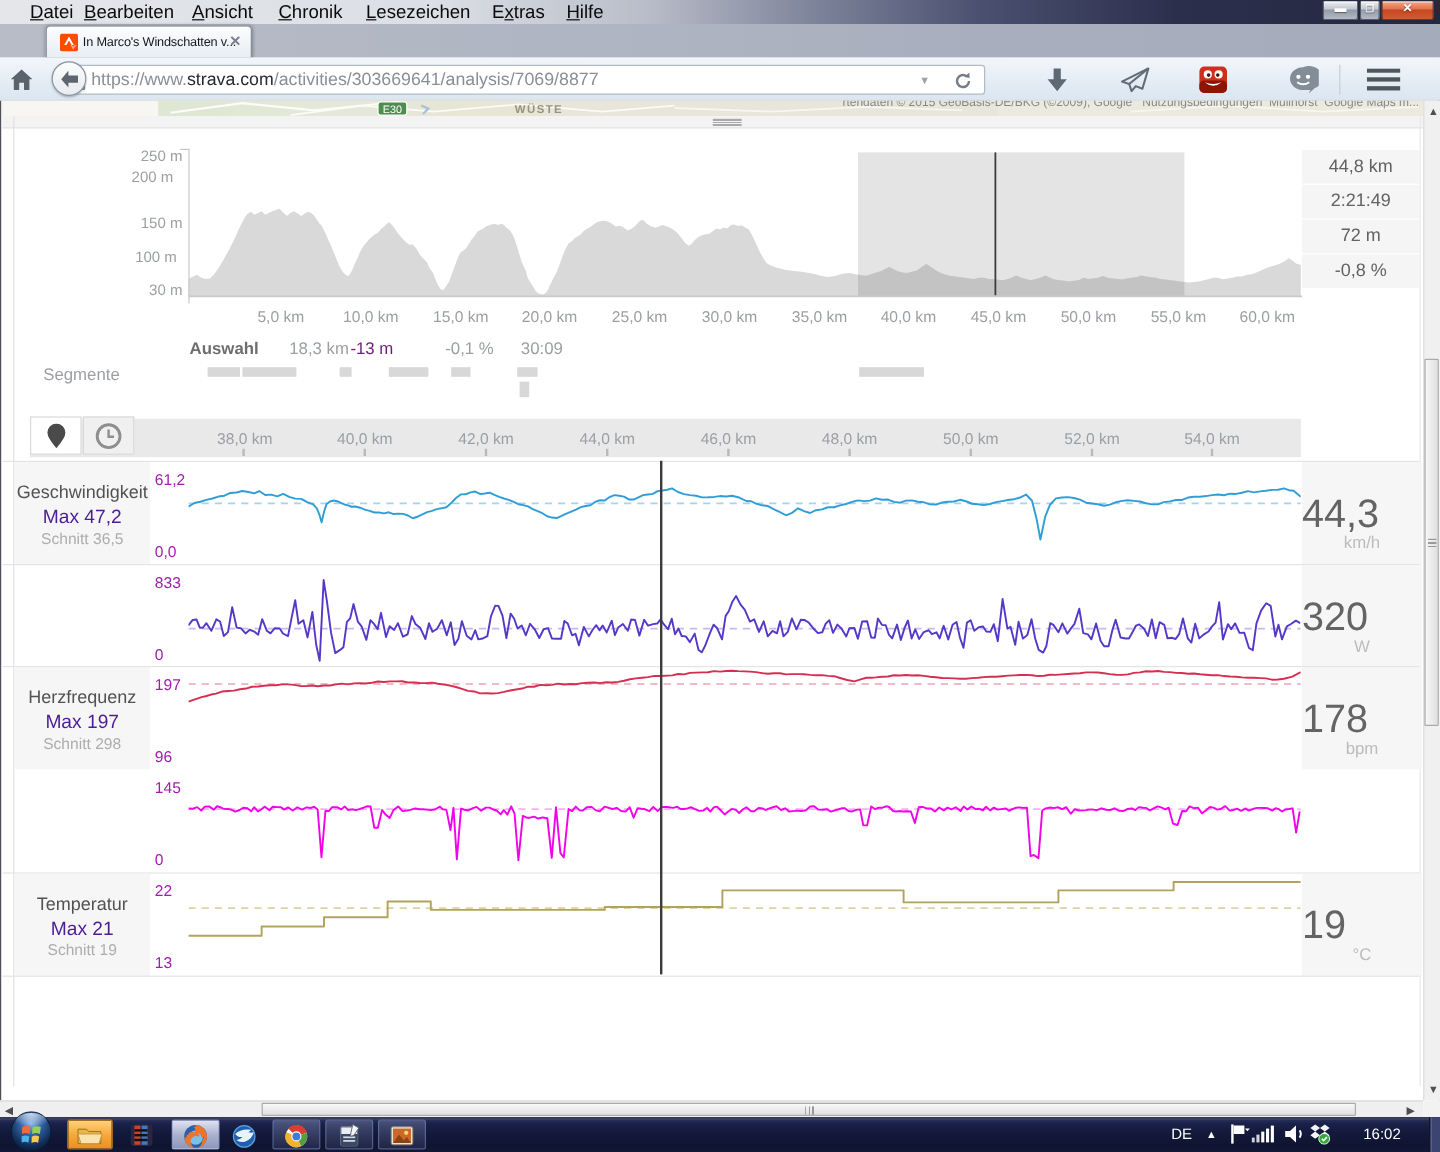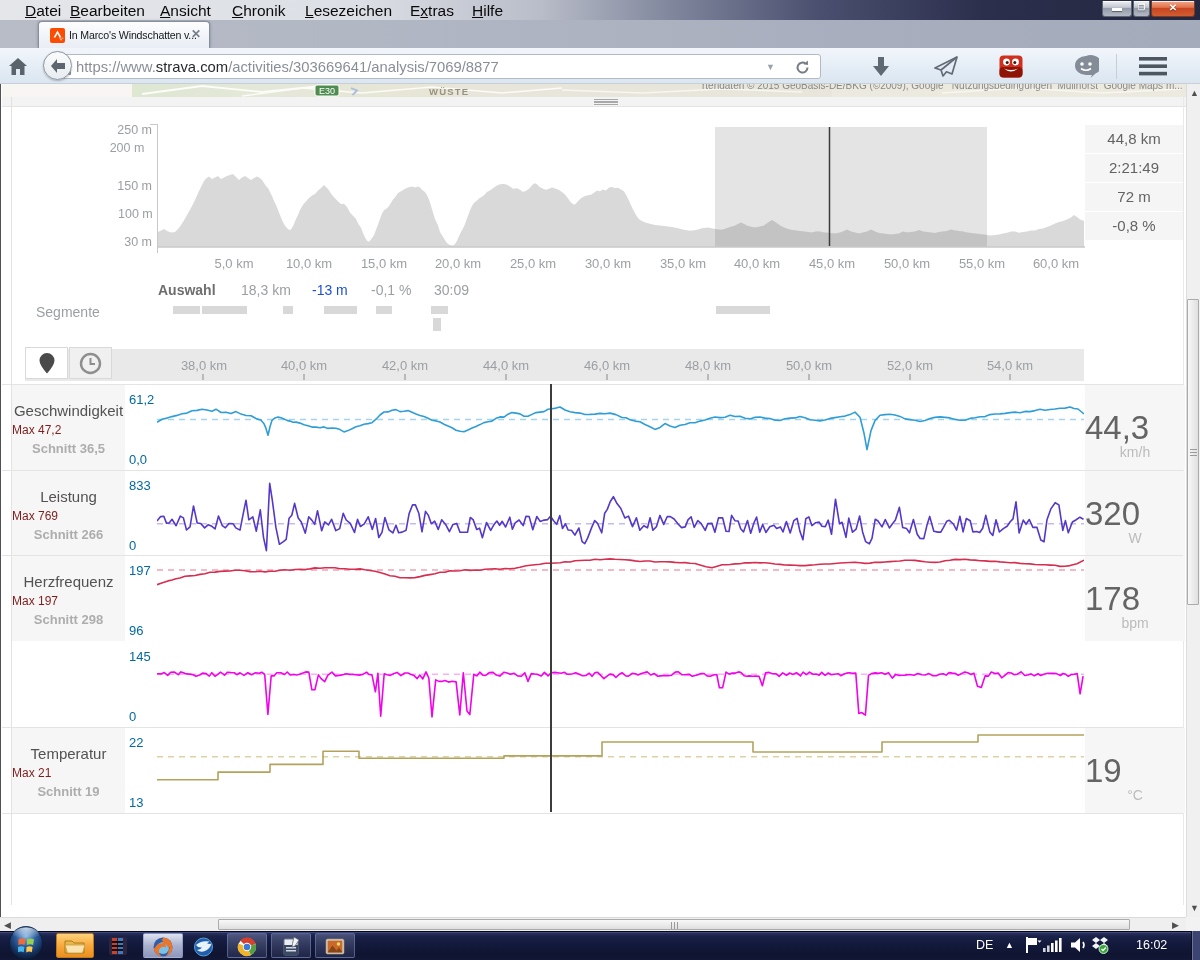--- a/index.html
+++ b/index.html
@@ -41,25 +41,25 @@
 .statbox{position:absolute;left:1085px;width:98px;height:28px;background:#f5f5f5;font-size:15px;color:#636363;text-align:center;line-height:28px;}
 .segbar{position:absolute;background:#d8d8d8;}
 #axisstrip{position:absolute;left:25px;top:265px;width:1059px;height:32px;background:#e9e9e9;}
 .tbtn{position:absolute;top:0;width:43px;height:32px;border:1px solid #d9d9d9;background:#fff;}
 .tbtn.gray{background:#f0f0f0;}
 .tick{position:absolute;width:2px;height:6px;background:#b9b9b9;top:26px;}
 .row{position:absolute;left:2px;width:1181px;height:86px;border-top:1px solid #e4e4e4;}
 .rl{position:absolute;left:10px;top:0;width:113px;height:100%;background:#f6f6f6;}
 .rv{position:absolute;left:1083px;top:0;width:100px;height:100%;background:#f6f6f6;}
 .rl .t1{position:absolute;left:0;width:113px;top:17px;text-align:center;font-size:15px;color:#525252;}
-.rl .t2{position:absolute;left:0;width:113px;top:38px;font-size:12px;color:#7f1d1d;}
-.rl .t3{position:absolute;left:0;width:113px;top:56px;text-align:center;font-size:13px;color:#adadad;font-weight:bold;}
+.rl .t2{position:absolute;left:0;width:113px;top:38px;text-align:center;font-size:16px;color:#4c1d95;}
+.rl .t3{position:absolute;left:0;width:113px;top:56px;text-align:center;font-size:13px;color:#adadad;}
 .rv .v1{position:absolute;left:0;width:100px;top:24px;text-align:left;font-size:33px;color:#646464;}
 .rv .v2{position:absolute;left:0;width:100px;top:59px;text-align:center;font-size:14px;color:#bcbcbc;}
-.yr{position:absolute;left:129px;font-size:13px;color:#0369a1;}
+.yr{position:absolute;left:129px;font-size:13px;color:#a21caf;}
 #vscroll{position:absolute;left:1186px;top:84px;width:14px;height:833px;background:#f0f0f0;border-left:1px solid #dcdcdc;}
 #vthumb{position:absolute;left:1187px;top:299px;width:12px;height:306px;background:linear-gradient(to right,#f8f8f8,#dfdfdf);border:1px solid #ababab;border-radius:1px;}
 #vthumb .g{position:absolute;left:2px;top:149px;width:7px;height:8px;
  background:linear-gradient(#9a9a9a 0 1px,transparent 1px 3px,#9a9a9a 3px 4px,transparent 4px 6px,#9a9a9a 6px 7px,transparent 7px 8px);}
 .sarrow{position:absolute;font-size:9px;color:#4f4f4f;}
 #hscroll{position:absolute;left:0;top:917px;width:1186px;height:14px;background:#efefef;border-top:1px solid #dadada;}
 #hthumb{position:absolute;left:218px;top:918.5px;width:912px;height:11px;background:linear-gradient(#f8f8f8,#dfdfdf);border:1px solid #ababab;border-radius:1px;}
 #hthumb .g{position:absolute;left:452px;top:2px;width:8px;height:7px;
  background:linear-gradient(to right,#9a9a9a 0 1px,transparent 1px 3px,#9a9a9a 3px 4px,transparent 4px 6px,#9a9a9a 6px 7px,transparent 7px 8px);}
 #corner{position:absolute;left:1186px;top:917px;width:14px;height:14px;background:#f2f2f2;}
@@ -171,21 +171,21 @@
       <span class="abs" style="left:700px;top:-4px;font-size:10px;color:#888">rtendaten © 2015 GeoBasis-DE/BKG (©2009), Google&nbsp;&nbsp;&nbsp;Nutzungsbedingungen&nbsp;&nbsp;Müllhorst&nbsp;&nbsp;Google Maps m...</span>
     </div>
     <div id="divider">
       <div class="grip"></div>
     </div>
     <div id="pborder-l"></div>
     <div id="pborder-r"></div>
     <div class="ylab" style="left:102px;top:39px;width:50px;text-align:right">250 m</div>
     <div class="ylab" style="left:102px;top:57px;width:50px;text-align:center">200 m</div>
     <div class="ylab" style="left:102px;top:95px;width:50px;text-align:right">150 m</div>
-    <div class="ylab" style="left:118px;top:123px;width:50px;text-align:left">100 m</div>
+    <div class="ylab" style="left:105px;top:123px;width:50px;text-align:center">100 m</div>
     <div class="ylab" style="left:102px;top:151px;width:50px;text-align:right">30 m</div>
     <svg class="abs" style="left:157px;top:36px;overflow:visible" width="928" height="135" viewBox="0 0 928 135">
 <rect x="558" y="7" width="272" height="119" fill="#e4e4e4"></rect>
 <path d="M0.0,127 L0.0,112.5 4.0,110.5 7.0,109.0 11.0,111.5 14.0,112.5 18.0,112.0 22.0,108.0 26.0,102.0 30.0,95.0 34.0,88.0 38.0,80.0 42.0,71.0 45.0,65.0 47.0,61.0 49.0,58.5 52.0,56.5 55.0,59.0 58.0,57.5 61.0,56.0 64.0,59.0 67.0,57.5 70.0,56.0 73.0,55.0 76.0,54.0 79.0,57.0 82.0,60.0 85.0,57.5 88.0,56.0 91.0,58.0 94.0,60.0 97.0,58.0 100.0,56.5 103.0,58.0 105.0,60.0 107.0,63.0 109.0,66.0 111.0,68.0 113.0,72.0 115.0,76.0 117.0,81.0 119.0,85.0 121.0,90.0 123.0,95.0 125.0,100.0 127.0,104.0 129.0,107.0 131.0,109.0 133.0,110.3 135.0,108.0 137.0,104.0 139.0,99.0 141.0,95.0 143.0,90.0 145.0,86.5 147.0,83.5 149.0,81.5 151.0,79.0 153.0,77.3 155.0,75.5 158.0,74.0 161.0,70.5 164.0,68.0 167.0,65.0 169.0,66.9 171.0,69.0 173.0,72.1 175.0,75.0 178.0,78.3 181.0,81.5 184.0,84.0 187.0,83.8 190.0,87.0 193.0,92.5 196.0,95.7 199.0,99.0 201.0,103.3 204.0,107.7 206.0,113.1 208.0,117.4 210.0,120.7 212.0,121.8 214.0,119.6 217.0,115.2 219.0,109.8 221.0,104.4 223.0,99.0 225.0,93.6 227.0,90.3 230.0,88.2 232.0,86.0 234.0,82.8 236.0,79.5 238.0,77.3 241.0,73.0 245.0,70.8 248.0,68.7 251.0,67.6 255.0,66.5 258.0,67.6 261.0,66.5 263.0,67.6 265.0,69.8 268.0,72.0 270.0,75.2 272.0,79.5 274.0,86.0 276.0,92.5 278.0,99.0 281.0,105.5 283.0,112.0 285.0,115.2 287.0,118.5 289.0,121.8 291.0,123.9 293.0,125.0 296.0,125.4 298.0,123.9 300.0,120.7 302.0,116.3 304.0,112.0 307.0,106.6 309.0,101.2 311.0,95.7 313.0,90.3 315.0,86.0 317.0,82.8 320.0,80.6 322.0,78.4 324.0,77.3 327.0,75.2 330.0,71.9 334.0,69.8 337.0,67.6 340.0,65.4 343.0,64.3 347.0,63.9 350.0,64.8 353.0,66.5 356.0,68.7 360.0,68.2 363.0,69.8 366.0,72.0 369.0,70.8 372.0,68.7 374.0,66.5 376.0,64.3 378.0,63.2 380.0,64.3 382.0,66.5 386.0,68.7 389.0,69.8 392.0,68.7 395.0,67.6 399.0,68.7 402.0,70.0 405.0,72.0 408.0,74.5 411.0,78.5 414.0,82.5 417.0,84.8 419.0,83.5 422.0,80.0 425.0,77.5 428.0,76.0 431.0,75.3 434.0,74.8 437.0,72.8 440.0,70.5 443.0,71.3 446.0,69.5 449.0,70.5 452.0,67.5 455.0,67.0 458.0,68.3 461.0,67.8 464.0,69.5 467.0,71.3 470.0,76.5 473.0,83.0 476.0,89.5 479.0,95.0 482.0,99.3 485.0,101.0 489.0,102.8 493.0,103.8 498.0,105.0 503.0,105.6 509.0,106.2 515.0,107.0 521.0,108.2 527.0,109.8 533.0,110.8 539.0,110.0 545.0,108.2 551.0,107.6 557.0,108.8 561.0,109.4 565.0,109.7 569.0,108.5 573.0,107.0 577.0,106.0 581.0,104.0 584.0,102.5 587.0,104.0 591.0,106.0 595.0,107.0 599.0,107.5 603.0,106.5 607.0,105.5 611.0,102.5 615.0,100.0 619.0,102.5 623.0,105.5 627.0,107.5 631.0,109.0 635.0,110.0 639.0,110.5 643.0,111.0 647.0,111.5 651.0,112.0 655.0,112.5 659.0,111.5 663.0,111.5 667.0,112.5 671.0,112.8 675.0,113.2 679.0,113.5 683.0,112.5 686.0,111.5 690.0,109.5 694.0,111.5 698.0,112.5 702.0,113.5 706.0,112.5 710.0,111.5 714.0,109.5 718.0,111.5 722.0,113.0 726.0,113.5 730.0,114.0 734.0,114.5 738.0,114.0 742.0,113.5 746.0,111.5 750.0,112.5 754.0,112.0 758.0,111.5 762.0,110.0 766.0,111.5 770.0,112.0 774.0,112.5 778.0,113.0 782.0,112.0 786.0,111.5 790.0,111.0 794.0,109.5 798.0,110.5 802.0,111.0 806.0,111.5 810.0,112.5 814.0,113.0 818.0,113.5 822.0,114.0 826.0,114.5 830.0,115.0 834.0,115.5 838.0,115.0 842.0,114.5 846.0,113.5 850.0,112.8 854.0,111.5 858.0,111.5 862.0,112.8 866.0,112.0 870.0,111.5 874.0,110.5 878.0,110.5 882.0,109.0 886.0,108.5 890.0,107.0 894.0,105.5 898.0,103.5 902.0,102.0 906.0,101.0 910.0,99.5 914.0,97.5 917.0,95.0 920.0,97.0 923.0,99.5 926.0,100.5 927.0,101.0 L927.0,127 Z" fill="#d9d9d9"></path>
 <clipPath id="selclip">
         <rect x="558" y="0" width="272" height="128"></rect>
       </clipPath>
 <path d="M0.0,127 L0.0,112.5 4.0,110.5 7.0,109.0 11.0,111.5 14.0,112.5 18.0,112.0 22.0,108.0 26.0,102.0 30.0,95.0 34.0,88.0 38.0,80.0 42.0,71.0 45.0,65.0 47.0,61.0 49.0,58.5 52.0,56.5 55.0,59.0 58.0,57.5 61.0,56.0 64.0,59.0 67.0,57.5 70.0,56.0 73.0,55.0 76.0,54.0 79.0,57.0 82.0,60.0 85.0,57.5 88.0,56.0 91.0,58.0 94.0,60.0 97.0,58.0 100.0,56.5 103.0,58.0 105.0,60.0 107.0,63.0 109.0,66.0 111.0,68.0 113.0,72.0 115.0,76.0 117.0,81.0 119.0,85.0 121.0,90.0 123.0,95.0 125.0,100.0 127.0,104.0 129.0,107.0 131.0,109.0 133.0,110.3 135.0,108.0 137.0,104.0 139.0,99.0 141.0,95.0 143.0,90.0 145.0,86.5 147.0,83.5 149.0,81.5 151.0,79.0 153.0,77.3 155.0,75.5 158.0,74.0 161.0,70.5 164.0,68.0 167.0,65.0 169.0,66.9 171.0,69.0 173.0,72.1 175.0,75.0 178.0,78.3 181.0,81.5 184.0,84.0 187.0,83.8 190.0,87.0 193.0,92.5 196.0,95.7 199.0,99.0 201.0,103.3 204.0,107.7 206.0,113.1 208.0,117.4 210.0,120.7 212.0,121.8 214.0,119.6 217.0,115.2 219.0,109.8 221.0,104.4 223.0,99.0 225.0,93.6 227.0,90.3 230.0,88.2 232.0,86.0 234.0,82.8 236.0,79.5 238.0,77.3 241.0,73.0 245.0,70.8 248.0,68.7 251.0,67.6 255.0,66.5 258.0,67.6 261.0,66.5 263.0,67.6 265.0,69.8 268.0,72.0 270.0,75.2 272.0,79.5 274.0,86.0 276.0,92.5 278.0,99.0 281.0,105.5 283.0,112.0 285.0,115.2 287.0,118.5 289.0,121.8 291.0,123.9 293.0,125.0 296.0,125.4 298.0,123.9 300.0,120.7 302.0,116.3 304.0,112.0 307.0,106.6 309.0,101.2 311.0,95.7 313.0,90.3 315.0,86.0 317.0,82.8 320.0,80.6 322.0,78.4 324.0,77.3 327.0,75.2 330.0,71.9 334.0,69.8 337.0,67.6 340.0,65.4 343.0,64.3 347.0,63.9 350.0,64.8 353.0,66.5 356.0,68.7 360.0,68.2 363.0,69.8 366.0,72.0 369.0,70.8 372.0,68.7 374.0,66.5 376.0,64.3 378.0,63.2 380.0,64.3 382.0,66.5 386.0,68.7 389.0,69.8 392.0,68.7 395.0,67.6 399.0,68.7 402.0,70.0 405.0,72.0 408.0,74.5 411.0,78.5 414.0,82.5 417.0,84.8 419.0,83.5 422.0,80.0 425.0,77.5 428.0,76.0 431.0,75.3 434.0,74.8 437.0,72.8 440.0,70.5 443.0,71.3 446.0,69.5 449.0,70.5 452.0,67.5 455.0,67.0 458.0,68.3 461.0,67.8 464.0,69.5 467.0,71.3 470.0,76.5 473.0,83.0 476.0,89.5 479.0,95.0 482.0,99.3 485.0,101.0 489.0,102.8 493.0,103.8 498.0,105.0 503.0,105.6 509.0,106.2 515.0,107.0 521.0,108.2 527.0,109.8 533.0,110.8 539.0,110.0 545.0,108.2 551.0,107.6 557.0,108.8 561.0,109.4 565.0,109.7 569.0,108.5 573.0,107.0 577.0,106.0 581.0,104.0 584.0,102.5 587.0,104.0 591.0,106.0 595.0,107.0 599.0,107.5 603.0,106.5 607.0,105.5 611.0,102.5 615.0,100.0 619.0,102.5 623.0,105.5 627.0,107.5 631.0,109.0 635.0,110.0 639.0,110.5 643.0,111.0 647.0,111.5 651.0,112.0 655.0,112.5 659.0,111.5 663.0,111.5 667.0,112.5 671.0,112.8 675.0,113.2 679.0,113.5 683.0,112.5 686.0,111.5 690.0,109.5 694.0,111.5 698.0,112.5 702.0,113.5 706.0,112.5 710.0,111.5 714.0,109.5 718.0,111.5 722.0,113.0 726.0,113.5 730.0,114.0 734.0,114.5 738.0,114.0 742.0,113.5 746.0,111.5 750.0,112.5 754.0,112.0 758.0,111.5 762.0,110.0 766.0,111.5 770.0,112.0 774.0,112.5 778.0,113.0 782.0,112.0 786.0,111.5 790.0,111.0 794.0,109.5 798.0,110.5 802.0,111.0 806.0,111.5 810.0,112.5 814.0,113.0 818.0,113.5 822.0,114.0 826.0,114.5 830.0,115.0 834.0,115.5 838.0,115.0 842.0,114.5 846.0,113.5 850.0,112.8 854.0,111.5 858.0,111.5 862.0,112.8 866.0,112.0 870.0,111.5 874.0,110.5 878.0,110.5 882.0,109.0 886.0,108.5 890.0,107.0 894.0,105.5 898.0,103.5 902.0,102.0 906.0,101.0 910.0,99.5 914.0,97.5 917.0,95.0 920.0,97.0 923.0,99.5 926.0,100.5 927.0,101.0 L927.0,127 Z" fill="#c3c3c3" clip-path="url(#selclip)"></path>
 <line x1="0.5" y1="4" x2="0.5" y2="133" stroke="#c9c9c9" stroke-width="1"></line>
 <line x1="-7" y1="4.5" x2="0.5" y2="4.5" stroke="#c9c9c9" stroke-width="1"></line>
@@ -203,21 +203,21 @@
     <div class="xlab" style="left:802px;top:172px">45,0 km</div>
     <div class="xlab" style="left:877px;top:172px">50,0 km</div>
     <div class="xlab" style="left:952px;top:172px">55,0 km</div>
     <div class="xlab" style="left:1026px;top:172px">60,0 km</div>
     <div class="statbox" style="top:41px">44,8 km</div>
     <div class="statbox" style="top:70px">2:21:49</div>
     <div class="statbox" style="top:99px">72 m</div>
     <div class="statbox" style="top:128px">-0,8 %</div>
     <div class="abs" style="left:158px;top:198px;font-size:14px;color:#6e6e6e;font-weight:bold">Auswahl</div>
     <div class="abs" style="left:241px;top:198px;font-size:14px;color:#9b9fa3">18,3 km</div>
-    <div class="abs" style="left:312px;top:198px;font-size:14px;color:#1d4ed8">-13 m</div>
+    <div class="abs" style="left:292px;top:198px;font-size:14px;color:#701a75">-13 m</div>
     <div class="abs" style="left:371px;top:198px;font-size:14px;color:#9b9fa3">-0,1 %</div>
     <div class="abs" style="left:434px;top:198px;font-size:14px;color:#9b9fa3">30:09</div>
     <div class="abs" style="left:36px;top:220px;font-size:14px;color:#9b9fa3">Segmente</div>
     <div class="segbar" style="left:173px;top:222px;width:27px;height:8px"></div>
     <div class="segbar" style="left:202px;top:222px;width:45px;height:8px"></div>
     <div class="segbar" style="left:283px;top:222px;width:10px;height:8px"></div>
     <div class="segbar" style="left:324px;top:222px;width:33px;height:8px"></div>
     <div class="segbar" style="left:376px;top:222px;width:16px;height:8px"></div>
     <div class="segbar" style="left:431px;top:222px;width:17px;height:8px"></div>
     <div class="segbar" style="left:716px;top:222px;width:54px;height:8px"></div>
@@ -261,25 +261,20 @@
         <div class="v2">km/h</div>
       </div>
 </div>
     <div class="yr" style="top:308.0px">61,2</div>
     <div class="yr" style="top:368.0px">0,0</div>
     <svg class="abs" style="left:157px;top:300.0px" width="927" height="86" viewBox="0 0 927 86">
 <line x1="0" y1="35.5" x2="927" y2="35.5" stroke="#a5d4ef" stroke-width="1.4" stroke-dasharray="6 5"></line>
 <polyline points="0.0,38.2 5.0,35.2 10.0,34.1 15.0,32.6 20.0,31.4 25.0,29.8 30.0,29.1 35.0,26.8 40.0,26.4 45.0,25.2 50.0,26.0 55.0,27.2 59.0,25.2 64.0,28.5 69.0,28.2 74.0,29.6 79.0,27.6 84.0,30.1 89.0,31.5 94.0,31.7 99.0,34.5 104.0,36.3 107.0,39.7 109.0,44.4 111.0,51.2 113.0,42.7 115.0,36.3 118.0,33.9 121.0,33.1 124.0,33.7 127.0,35.0 130.0,36.4 133.0,37.1 136.0,38.3 139.0,38.1 143.0,39.1 147.0,40.7 151.0,41.7 155.0,43.1 159.0,43.1 163.0,43.8 167.0,42.9 171.0,44.4 175.0,44.0 179.0,44.2 183.0,45.6 187.0,47.9 191.0,46.6 195.0,44.7 199.0,42.8 203.0,41.7 207.0,40.3 211.0,39.6 215.0,38.7 219.0,35.2 223.0,31.0 227.0,28.0 231.0,27.9 235.0,26.3 239.0,25.6 243.0,27.6 247.0,27.2 251.0,26.6 255.0,28.3 259.0,30.0 263.0,31.4 267.0,32.6 271.0,34.3 275.0,36.2 279.0,36.9 283.0,38.0 287.0,40.2 291.0,41.9 295.0,43.7 299.0,46.2 303.0,47.3 307.0,47.7 311.0,45.9 315.0,44.1 319.0,42.4 323.0,40.6 327.0,38.6 331.0,37.7 335.0,37.1 339.0,34.3 343.0,32.9 347.0,33.1 351.0,30.2 355.0,28.6 359.0,29.1 363.0,29.9 367.0,32.2 371.0,32.3 375.0,30.4 379.0,28.6 383.0,28.1 387.0,27.6 391.0,25.3 395.0,24.8 399.0,24.1 403.0,23.0 408.0,26.0 413.0,27.8 418.0,28.6 423.0,29.1 428.0,30.5 433.0,30.4 438.0,30.1 443.0,29.4 448.0,29.7 453.0,29.1 459.0,30.6 465.0,33.5 469.0,33.7 473.0,35.7 478.0,37.1 483.0,37.7 488.0,40.5 493.0,42.7 498.0,45.4 503.0,43.4 508.0,39.6 513.0,41.9 518.0,43.5 523.0,41.2 528.0,40.5 533.0,38.7 538.0,38.7 543.0,37.1 548.0,36.0 553.0,34.2 558.0,33.0 563.0,33.6 568.0,33.2 573.0,31.3 578.0,32.5 583.0,32.3 588.0,34.2 593.0,34.9 598.0,33.2 603.0,33.0 608.0,34.1 613.0,34.6 618.0,36.3 623.0,36.4 628.0,34.8 633.0,34.1 638.0,33.9 643.0,32.5 648.0,33.7 653.0,35.8 658.0,36.2 663.0,36.9 668.0,36.0 673.0,34.4 678.0,33.6 683.0,32.7 688.0,32.1 693.0,30.6 698.0,28.1 703.0,33.3 707.0,49.2 710.0,65.6 714.0,46.6 718.0,36.6 723.0,31.3 728.0,30.6 733.0,30.3 738.0,31.0 743.0,32.4 748.0,34.9 753.0,35.6 758.0,36.2 763.0,37.5 768.0,36.5 773.0,34.5 778.0,33.4 783.0,32.9 788.0,33.4 793.0,33.9 798.0,35.4 803.0,36.3 808.0,36.3 813.0,34.4 818.0,33.8 823.0,32.7 828.0,32.6 833.0,30.6 838.0,30.0 843.0,29.9 848.0,29.4 853.0,28.6 858.0,28.1 863.0,28.7 868.0,27.4 873.0,27.6 878.0,26.6 883.0,25.3 888.0,26.3 893.0,25.5 898.0,25.0 903.0,24.2 908.0,24.1 913.0,23.0 917.0,24.5 921.0,25.0 927.0,30.0" fill="none" stroke="#2f9ed7" stroke-width="1.6" stroke-linejoin="round"></polyline>
 </svg>
     <div class="row" style="top:385.7px">
-<div class="rl">
-        <div class="t1">Leistung</div>
-        <div class="t2">Max 769</div>
-        <div class="t3">Schnitt 266</div>
-      </div>
 <div class="rv">
         <div class="v1">320</div>
         <div class="v2">W</div>
       </div>
 </div>
     <div class="yr" style="top:393.7px">833</div>
     <div class="yr" style="top:453.7px">0</div>
     <svg class="abs" style="left:157px;top:385.7px" width="927" height="86" viewBox="0 0 927 86">
 <line x1="0" y1="53.8" x2="927" y2="53.8" stroke="#c6baf0" stroke-width="1.4" stroke-dasharray="6 5"></line>
 <polyline points="0.0,51.1 3.6,46.6 6.8,46.3 9.5,53.1 12.2,52.9 15.0,49.3 19.1,55.7 23.3,46.1 26.4,47.9 29.5,60.0 33.0,56.8 36.5,36.0 40.2,53.0 43.7,53.5 47.6,57.9 51.1,54.8 54.9,56.3 58.1,58.9 61.5,46.0 65.3,55.6 68.4,57.8 72.0,53.5 76.1,53.8 78.8,57.9 83.0,60.1 86.2,43.8 89.0,30.2 91.8,49.8 95.8,46.8 99.3,61.2 103.3,39.9 106.5,67.3 109.4,80.7 112.7,13.4 115.3,30.1 118.9,57.4 122.4,74.3 126.4,71.6 129.2,69.3 132.1,48.2 134.8,45.3 137.6,33.4 141.2,48.0 144.3,51.9 148.3,63.2 151.7,46.8 154.8,50.1 157.7,54.4 160.5,40.7 164.7,60.8 167.7,51.9 171.5,54.9 174.6,49.3 178.8,60.6 182.7,58.6 186.2,43.4 189.2,50.0 193.3,53.4 197.5,62.5 200.5,49.4 203.4,56.5 207.3,53.9 211.2,46.8 215.3,59.4 218.6,48.5 221.8,67.5 225.0,62.3 227.9,47.6 231.9,59.8 235.9,62.9 239.0,55.2 241.6,62.8 245.1,62.1 249.1,60.2 252.1,43.6 255.6,34.8 258.4,34.9 261.8,43.2 265.0,61.8 268.5,41.4 271.4,45.4 274.3,53.8 277.7,51.2 281.2,59.4 284.7,49.8 288.6,54.4 292.4,61.7 296.0,54.4 299.7,53.4 303.0,62.2 307.0,62.3 310.5,62.3 313.3,47.5 316.1,49.6 319.7,59.4 322.6,58.2 325.4,67.7 329.5,52.5 333.7,60.3 337.0,54.6 339.9,51.0 342.6,55.3 345.2,51.3 348.6,57.0 352.8,47.2 355.4,59.3 358.2,52.9 362.1,50.0 366.2,55.6 369.0,46.3 372.2,46.6 375.8,59.7 379.8,46.5 383.1,51.4 387.2,50.1 390.7,49.6 393.5,46.2 396.6,50.8 399.7,54.3 402.8,45.6 405.5,58.5 408.4,53.8 411.1,60.0 414.5,60.3 417.9,65.1 421.9,58.0 425.1,71.6 427.8,73.6 430.7,67.9 434.7,57.4 437.7,50.6 440.5,53.3 444.7,62.8 447.7,43.2 450.3,39.4 453.2,31.7 456.4,26.7 460.0,33.6 463.7,38.3 467.9,48.0 471.5,46.1 475.5,56.6 479.4,47.8 482.8,60.3 486.8,55.8 490.5,57.8 493.1,47.7 495.9,60.3 499.5,56.6 502.9,45.4 506.7,54.4 510.3,46.5 513.3,46.6 517.1,49.0 521.3,54.2 524.6,57.6 528.2,56.9 531.0,49.9 534.1,46.8 537.2,57.4 540.8,50.5 544.2,53.7 548.2,60.4 550.8,53.6 555.0,53.4 557.9,62.3 561.5,47.9 565.6,47.7 569.0,61.3 572.0,61.5 574.6,45.4 577.9,50.7 581.1,51.0 583.7,58.8 586.5,62.0 590.5,50.5 593.7,63.3 596.9,53.0 599.6,47.1 602.7,62.1 605.7,54.5 608.9,62.5 612.8,56.7 616.9,55.2 619.6,58.5 623.4,56.9 626.0,62.0 629.4,51.5 633.2,62.9 636.8,50.7 640.1,48.3 643.0,61.6 645.9,69.8 648.8,48.8 651.9,46.9 654.9,55.6 658.7,52.7 662.2,52.1 664.9,56.2 668.3,56.6 671.2,50.2 674.5,64.3 678.5,29.2 682.5,53.8 685.1,52.3 689.0,67.4 691.8,48.1 695.5,62.2 699.1,59.1 702.6,46.0 705.6,61.9 708.6,71.6 712.3,73.8 715.0,68.3 718.2,49.3 720.8,50.7 725.0,56.9 728.3,49.5 732.4,58.0 735.1,54.3 738.4,49.9 742.4,37.3 745.7,57.6 749.6,58.6 752.5,62.8 756.4,49.5 760.2,64.2 763.1,68.5 766.8,68.6 770.0,55.1 772.7,46.4 776.8,61.2 781.0,62.1 783.8,62.1 786.5,57.3 789.7,51.3 792.3,50.3 796.4,54.0 799.6,60.1 802.9,46.2 806.1,61.9 809.3,48.5 813.2,50.7 815.9,61.9 819.7,61.5 822.7,62.5 825.7,58.2 828.8,45.4 832.8,61.9 835.8,65.5 839.0,49.8 842.4,62.0 846.3,58.6 850.1,56.2 853.2,51.8 856.0,48.9 859.0,31.8 862.1,62.9 866.3,50.1 869.0,54.3 872.3,49.5 875.9,57.4 879.9,57.3 883.8,70.0 887.0,71.8 890.0,49.7 894.0,38.6 898.2,32.7 901.9,34.9 905.8,60.4 908.4,50.6 911.3,62.8 915.4,52.0 918.8,50.0 922.9,47.2 926.5,49.2" fill="none" stroke="#5538c8" stroke-width="1.6" stroke-linejoin="round"></polyline>

